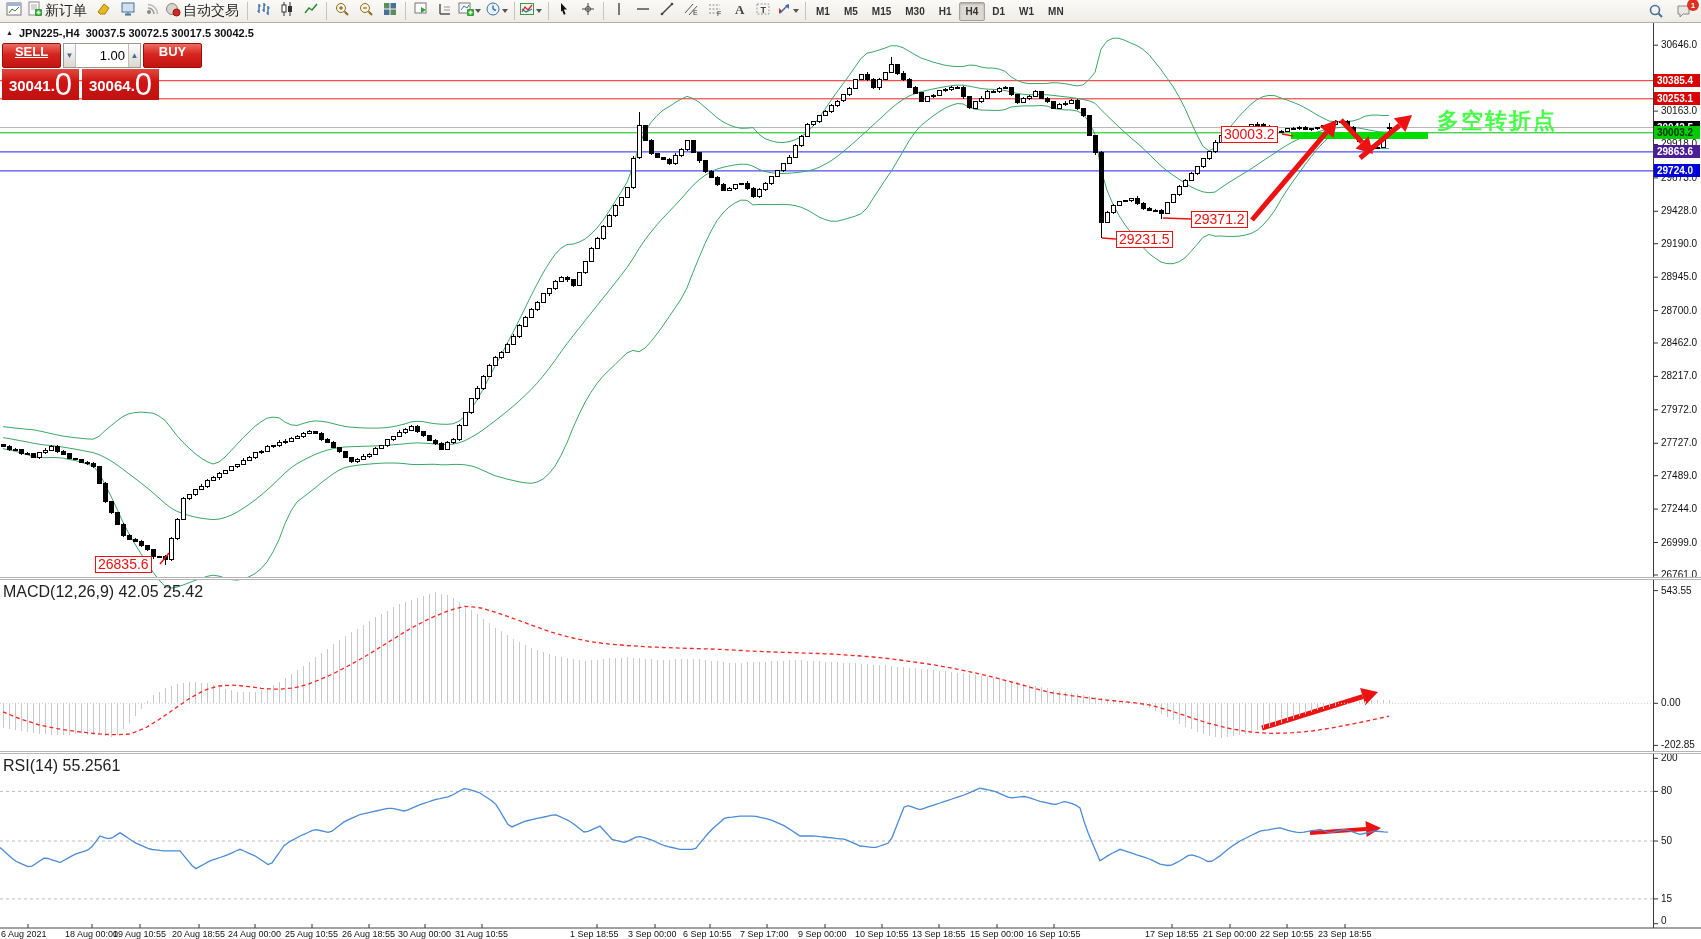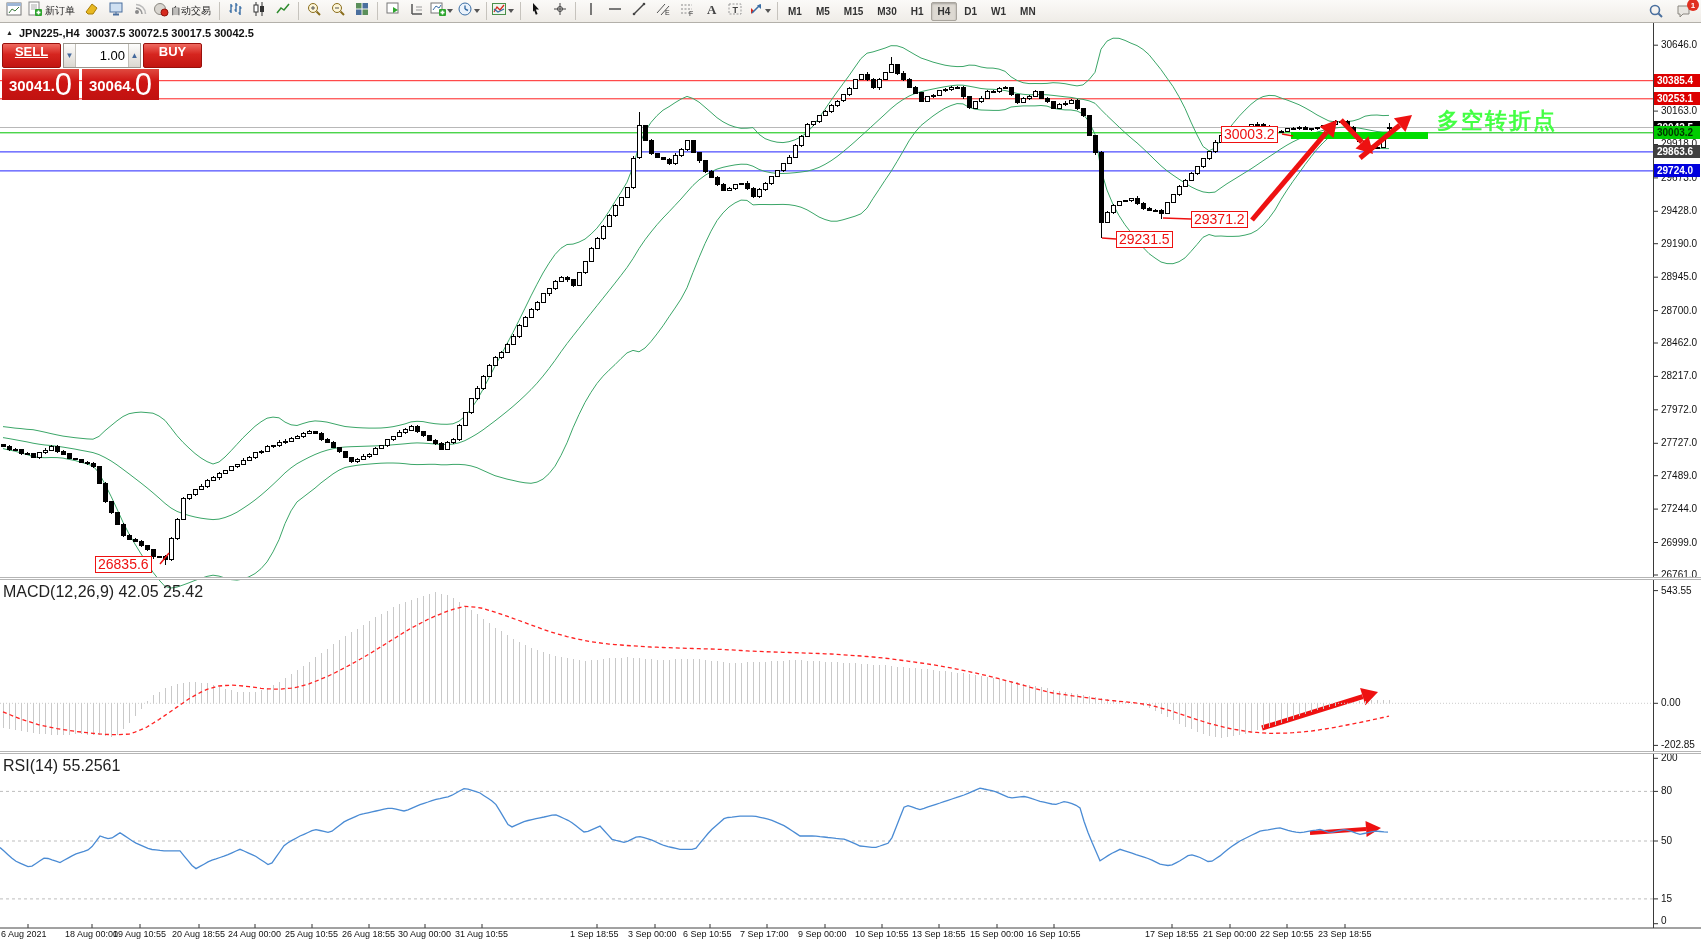--- a/index.html
+++ b/index.html
@@ -4,21 +4,21 @@
 <style>
   html,body{margin:0;padding:0;background:#888;}
   .app{position:relative;width:1701px;height:939px;background:#fff;overflow:hidden;
        font-family:"Liberation Sans",sans-serif;-webkit-font-smoothing:antialiased;}
   
   .toolbar{position:absolute;left:0;top:0;width:1701px;height:23px;
     background:linear-gradient(#fbfaf8,#efece7);border-bottom:1px solid #b3b0aa;
     display:flex;align-items:center;padding-left:2px;box-sizing:border-box;z-index:40;}
   .tbtn{height:20px;min-width:22px;display:flex;align-items:center;justify-content:center;
     border:1px solid transparent;border-radius:2px;cursor:default;}
-  .tbtn .lbl{font-size:10px;color:#222;padding:0 4px 0 2px;white-space:nowrap;}
+  .tbtn .lbl{font-size:14px;color:#222;padding:0 4px 0 2px;white-space:nowrap;}
   .caret{width:0;height:0;border-left:3px solid transparent;border-right:3px solid transparent;
     border-top:4px solid #555;margin:0 2px 0 1px;}
   .tsep{width:1px;height:18px;background:#c6c3bd;margin:0 3px;flex:none;}
   .tf{font-size:10px;font-weight:bold;color:#333;padding:3px 6px;border:1px solid transparent;border-radius:2px;}
   .tf.active{background:#ddd9d2;border:1px solid #a8a49d;box-shadow:inset 0 1px 2px rgba(0,0,0,.25);}
   .tb-right{margin-left:auto;margin-right:6px;display:flex;align-items:center;gap:6px;}
   .chat-wrap{position:relative;width:22px;height:20px;display:flex;align-items:center;justify-content:center;}
   .badge{position:absolute;right:-4px;top:-2px;width:12px;height:12px;border-radius:7px;background:#e03020;
     color:#fff;font-size:8px;font-weight:bold;display:flex;align-items:center;justify-content:center;}
   
@@ -1121,21 +1121,21 @@
         <div class="tick-label" style="top:739px;">-202.85</div>
         <div class="tick-label" style="top:752px;">200</div>
         <div class="tick-label" style="top:785px;">80</div>
         <div class="tick-label" style="top:835px;">50</div>
         <div class="tick-label" style="top:893px;">15</div>
         <div class="tick-label" style="top:915px;">0</div>
         <div class="price-badge" style="top:74px;background:#dd0000;color:#ffffff;">30385.4</div>
         <div class="price-badge" style="top:92px;background:#dd0000;color:#ffffff;">30253.1</div>
         <div class="price-badge" style="top:121px;background:#000000;color:#ffffff;">30042.5</div>
         <div class="price-badge" style="top:126px;background:#00cc00;color:#003300;">30003.2</div>
-        <div class="price-badge" style="top:145px;background:#404040;color:#ffffff;">29863.6</div>
+        <div class="price-badge" style="top:145px;background:#4c1d95;color:#ffffff;">29863.6</div>
         <div class="price-badge" style="top:164px;background:#0000dd;color:#ffffff;">29724.0</div>
         <div class="time-label" style="left:1px;">6 Aug 2021</div>
         <div class="time-label" style="left:65px;">18 Aug 00:00</div>
         <div class="time-label" style="left:113px;">19 Aug 10:55</div>
         <div class="time-label" style="left:172px;">20 Aug 18:55</div>
         <div class="time-label" style="left:228px;">24 Aug 00:00</div>
         <div class="time-label" style="left:285px;">25 Aug 10:55</div>
         <div class="time-label" style="left:342px;">26 Aug 18:55</div>
         <div class="time-label" style="left:398px;">30 Aug 00:00</div>
         <div class="time-label" style="left:455px;">31 Aug 10:55</div>

